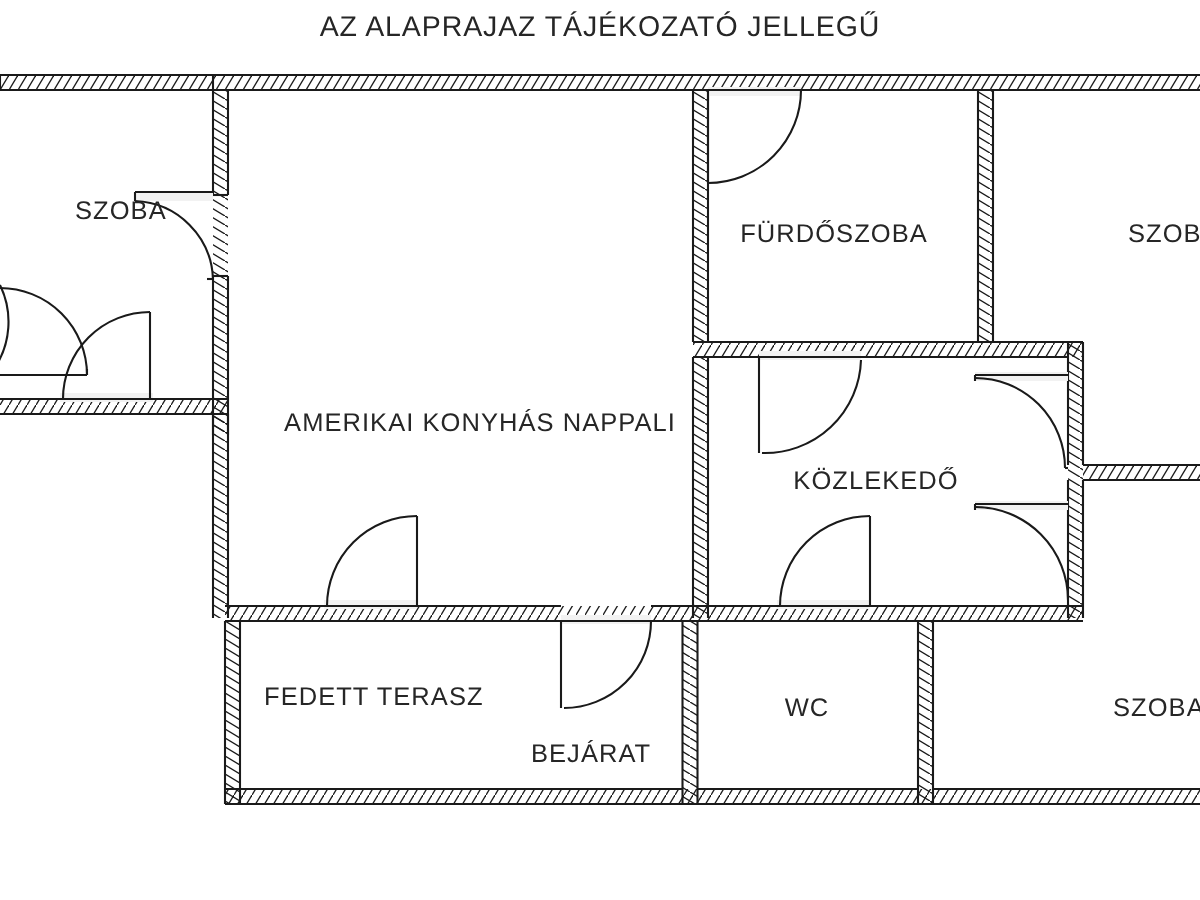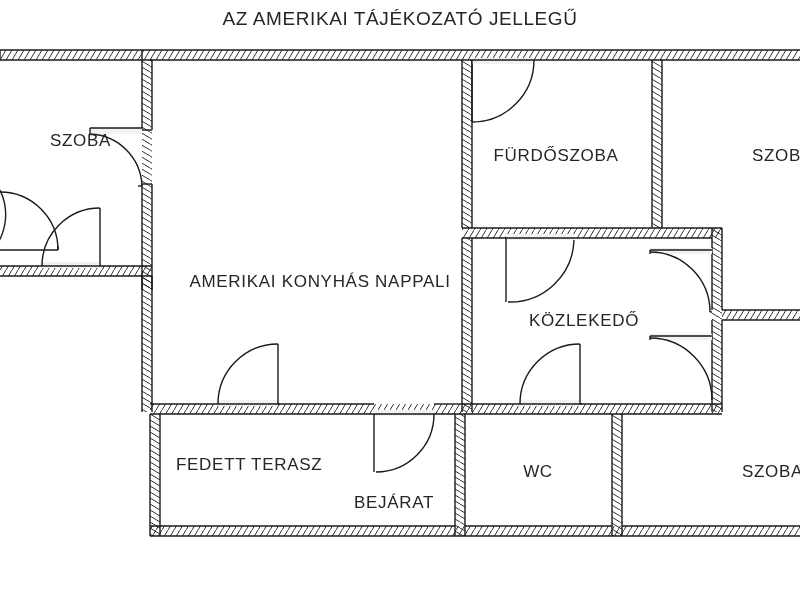--- a/index.html
+++ b/index.html
@@ -49,21 +49,21 @@
     fill: #dcdcdc;
     font-size: 19px;
     letter-spacing: 4px;
   }
 </style>
 </head>
 <body>
 
 <div id="plan-root">
 
-  <div id="plan-title">AZ AMERIKAI TÁJÉKOZATÓ JELLEGŰ</div>
+  <div id="plan-title">AZ ALAPRAJAZ TÁJÉKOZATÓ JELLEGŰ</div>
 
   <svg id="floorplan-svg" width="800" height="600" viewBox="0 0 800 600">
     <defs>
       <pattern id="hatchH" width="6" height="10" patternUnits="userSpaceOnUse">
         <path d="M0,10 L6,0" stroke="#1a1a1a" stroke-width="0.9"></path>
       </pattern>
       <pattern id="hatchV" width="10" height="6" patternUnits="userSpaceOnUse">
         <path d="M0,0 L10,6" stroke="#1a1a1a" stroke-width="0.9"></path>
       </pattern>
     </defs>

